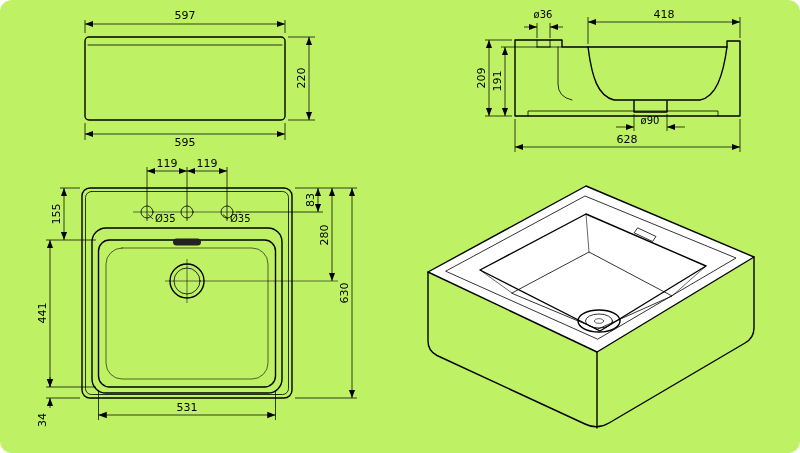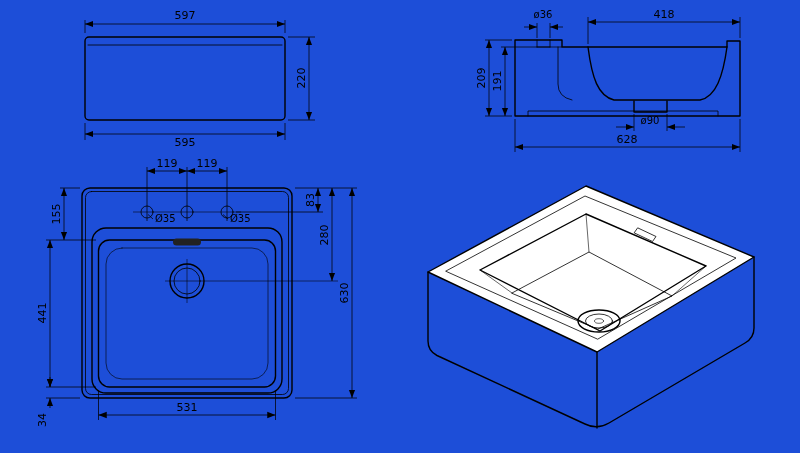--- a/index.html
+++ b/index.html
@@ -1,17 +1,17 @@
 <!DOCTYPE html>
 <html><head>
 <meta charset="utf-8">
 <style>
   html,body{margin:0;padding:0;background:#ffffff;}
-  .canvas{position:relative;width:800px;height:453px;background:#1d4ed8;overflow:hidden;
-          font-family:"DejaVu Sans",sans-serif;}
+  .canvas{position:relative;width:800px;height:453px;background:#bef264;overflow:hidden;
+          font-family:"DejaVu Sans",sans-serif;border-radius:12px;}
   svg{display:block;}
   .o  {fill:none;stroke:#000;stroke-width:1.4;stroke-linejoin:round;stroke-linecap:round;}
   .owf{fill:#ffffff;stroke:#000;stroke-width:1.4;stroke-linejoin:round;stroke-linecap:round;}
   .o2 {fill:none;stroke:#000;stroke-width:0.8;stroke-linejoin:round;stroke-linecap:round;}
   .o3 {fill:none;stroke:#000;stroke-width:0.6;stroke-linejoin:round;stroke-linecap:round;}
   .d  {fill:none;stroke:#000;stroke-width:0.75;}
   .cl {fill:none;stroke:#000;stroke-width:0.55;}
   text.t {font-family:"DejaVu Sans",sans-serif;font-size:11px;fill:#000;}
   text.ts{font-family:"DejaVu Sans",sans-serif;font-size:10px;fill:#000;}
 </style>

